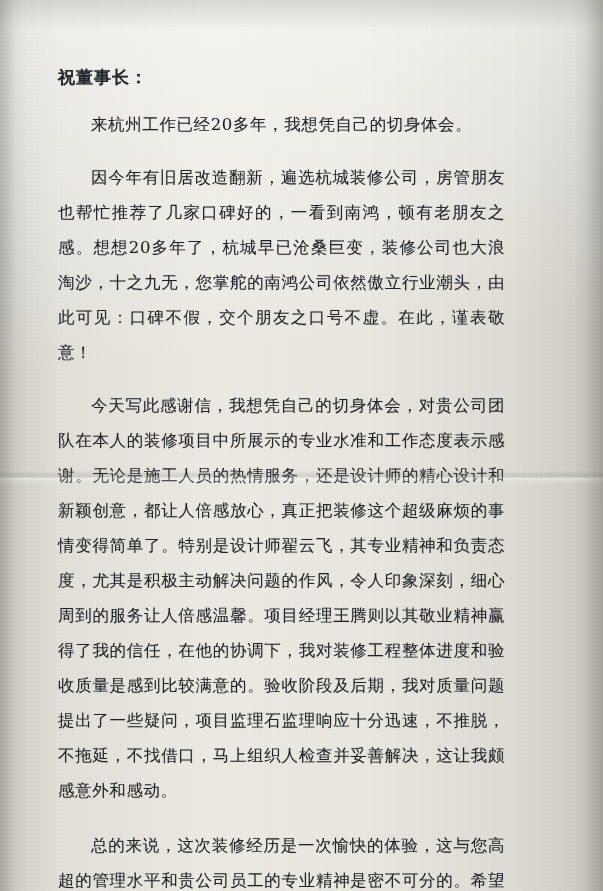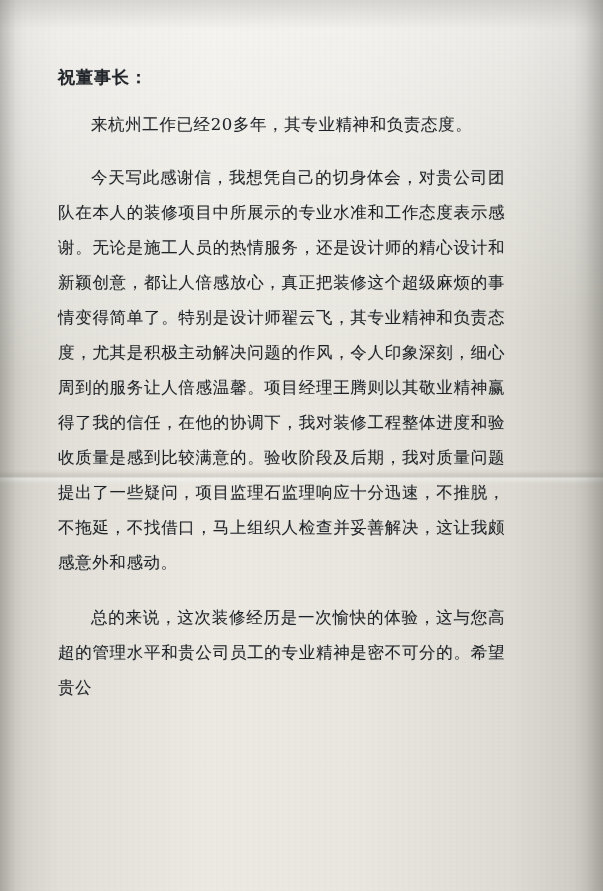--- a/index.html
+++ b/index.html
@@ -94,21 +94,22 @@
   .para.p2 { margin-bottom: 18px; }
   .para.p3 { margin-bottom: 20px; }
   .para.p4 { margin-bottom: 0; font-family: Liberation Serif, serif; }
 </style>
 </head>
 <body>
 
 <div id="page">
   <div id="letter">
     <div class="salutation">祝董事长：</div>
-    <p class="para p1">来杭州工作已经20多年，其专业精神和负责态度。</p>
+    <p class="para p1">来杭州工作已经20多年，我想凭自己的切身体会。</p>
+    <p class="para p2">因今年有旧居改造翻新，遍选杭城装修公司，房管朋友也帮忙推荐了几家口碑好的，一看到南鸿，顿有老朋友之感。想想20多年了，杭城早已沧桑巨变，装修公司也大浪淘沙，十之九无，您掌舵的南鸿公司依然傲立行业潮头，由此可见：口碑不假，交个朋友之口号不虚。在此，谨表敬意！</p>
     <p class="para p3">今天写此感谢信，我想凭自己的切身体会，对贵公司团队在本人的装修项目中所展示的专业水准和工作态度表示感谢。无论是施工人员的热情服务，还是设计师的精心设计和新颖创意，都让人倍感放心，真正把装修这个超级麻烦的事情变得简单了。特别是设计师翟云飞，其专业精神和负责态度，尤其是积极主动解决问题的作风，令人印象深刻，细心周到的服务让人倍感温馨。项目经理王腾则以其敬业精神赢得了我的信任，在他的协调下，我对装修工程整体进度和验收质量是感到比较满意的。验收阶段及后期，我对质量问题提出了一些疑问，项目监理石监理响应十分迅速，不推脱，不拖延，不找借口，马上组织人检查并妥善解决，这让我颇感意外和感动。</p>
     <p class="para p4">总的来说，这次装修经历是一次愉快的体验，这与您高超的管理水平和贵公司员工的专业精神是密不可分的。希望贵公</p>
   </div>
   <div id="grain"></div>
   <div id="fold"></div>
   <div id="edge-left"></div>
   <div id="edge-right"></div>
   <div id="edge-top"></div>
 </div>
 

